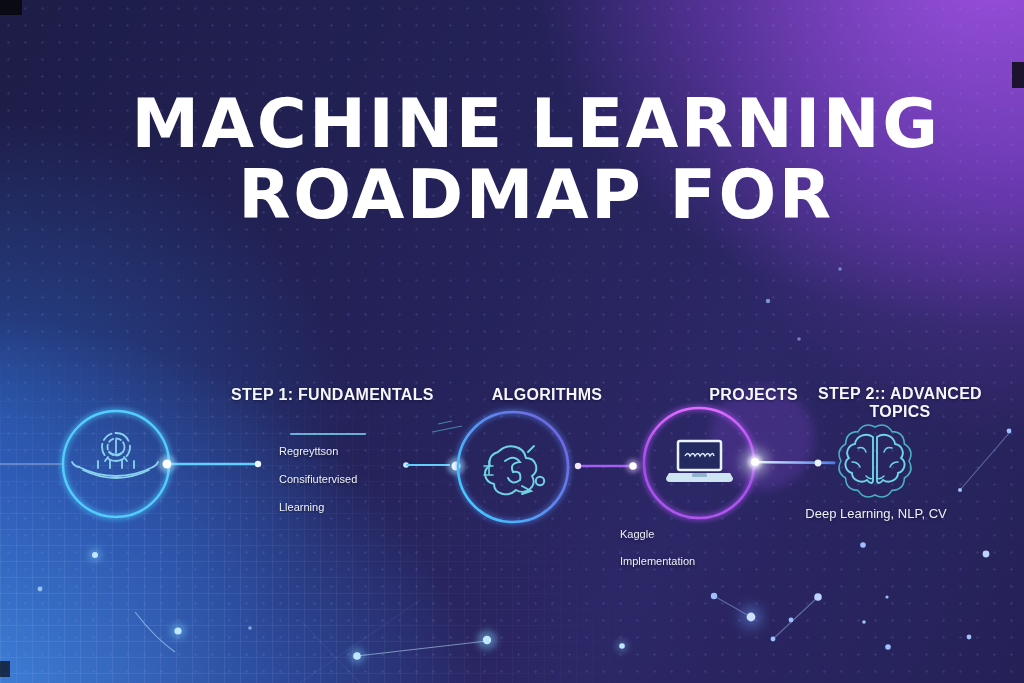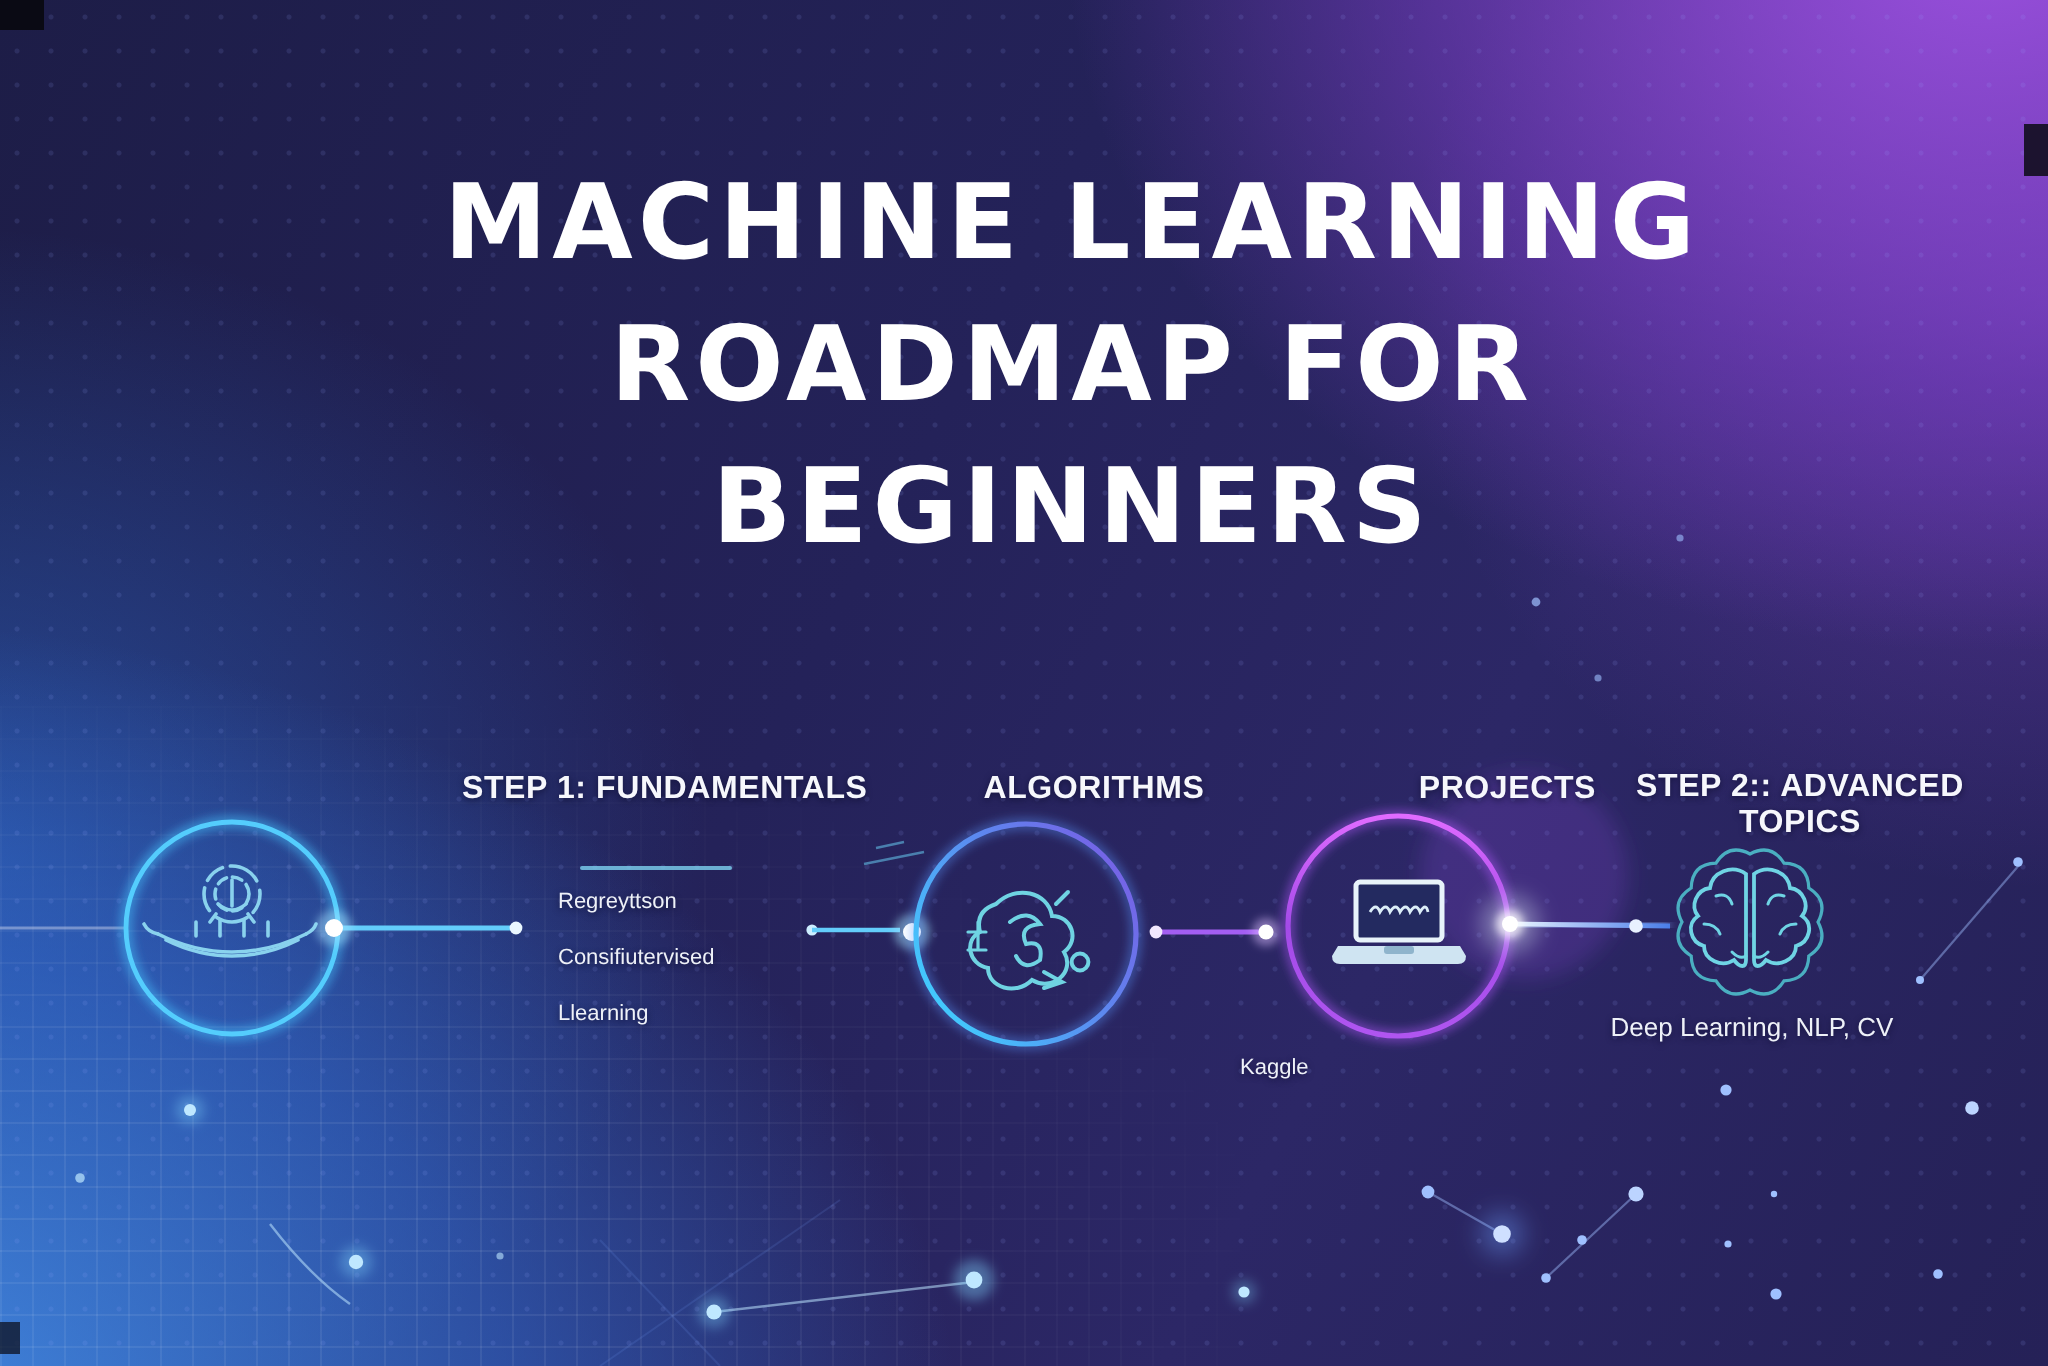--- a/index.html
+++ b/index.html
@@ -18,21 +18,21 @@
     background-size:17px 17px;}
   .gridlines{position:absolute;left:0;bottom:0;width:620px;height:330px;pointer-events:none;
     background-image:linear-gradient(rgba(255,255,255,0.07) 1px, rgba(0,0,0,0) 1px),
                      linear-gradient(90deg, rgba(255,255,255,0.07) 1px, rgba(0,0,0,0) 1px);
     background-size:16px 16px;
     -webkit-mask-image:radial-gradient(ellipse at 8% 100%, #000 30%, rgba(0,0,0,0) 78%);
             mask-image:radial-gradient(ellipse at 8% 100%, #000 30%, rgba(0,0,0,0) 78%);}
   .deco,.timeline{position:absolute;inset:0;pointer-events:none;}
   .title{position:absolute;top:42px;left:0;right:0;text-align:center;
     font-family:"DejaVu Sans","Liberation Sans",sans-serif;font-weight:700;
-    font-size:52px;line-height:71px;letter-spacing:2.5px;color:#ffffff;margin-left:48px;}
+    font-size:68px;line-height:71px;letter-spacing:2.5px;color:#ffffff;margin-left:48px;}
   .step-label{position:absolute;font-weight:700;font-size:16px;letter-spacing:0.3px;
     color:#f6f7fc;text-shadow:0 1px 3px rgba(10,10,40,0.6);margin-left:28px;}
   .desc{position:absolute;font-size:11px;color:#eef1f8;text-shadow:0 1px 3px rgba(10,10,40,0.6);}
   .lbl-1{left:203px;top:386px;white-space:nowrap;}
   .lbl-2{left:439px;top:386px;width:160px;text-align:center;}
   .lbl-3{left:630px;top:386px;width:140px;text-align:right;}
   .lbl-4{left:784px;top:385px;width:176px;text-align:center;line-height:18px;}
   .desc-1{left:279px;top:437px;line-height:28px;}
   .desc-1-rule{position:absolute;left:290px;top:433px;width:76px;height:2px;
     background:rgba(125,210,240,0.8);border-radius:2px;}
@@ -105,21 +105,20 @@
     </g>
     <g stroke="rgba(120,160,255,0.14)" stroke-width="1">
       <line x1="300" y1="683" x2="420" y2="600"></line>
       <line x1="360" y1="683" x2="300" y2="620"></line>
     </g>
   </svg>
 
   <h1 class="title">
     <div>MACHINE LEARNING</div>
     <div>ROADMAP FOR</div>
-    <div>BEGINNERS</div>
   </h1>
 
   <svg class="timeline" width="1024" height="683" viewBox="0 0 1024 683">
     <defs>
       <linearGradient id="g-ring2" x1="0" y1="0.85" x2="1" y2="0.15">
         <stop offset="0" stop-color="#3ed3ff"></stop>
           <stop offset="0.55" stop-color="#5b8af0"></stop>
           <stop offset="1" stop-color="#7a5ce4"></stop>
       </linearGradient>
       <linearGradient id="g-ring3" x1="0" y1="0" x2="0" y2="1">
@@ -240,19 +239,20 @@
   <div class="step-label lbl-4">STEP 2:: ADVANCED TOPICS</div>
 
   <div class="desc-1-rule"></div>
   <div class="desc desc-1">
     <div>Regreyttson</div>
     <div>Consifiutervised</div>
     <div>Llearning</div>
   </div>
   <div class="desc desc-3">
     <div>Kaggle</div>
+    <div>Implementation</div>
   </div>
   <div class="desc desc-4">Deep Learning, NLP, CV</div>
 
   <div class="corner-chip chip-tl"></div>
   <div class="corner-chip chip-r"></div>
   <div class="corner-chip chip-bl"></div>
 </div>
 
 </body></html>

